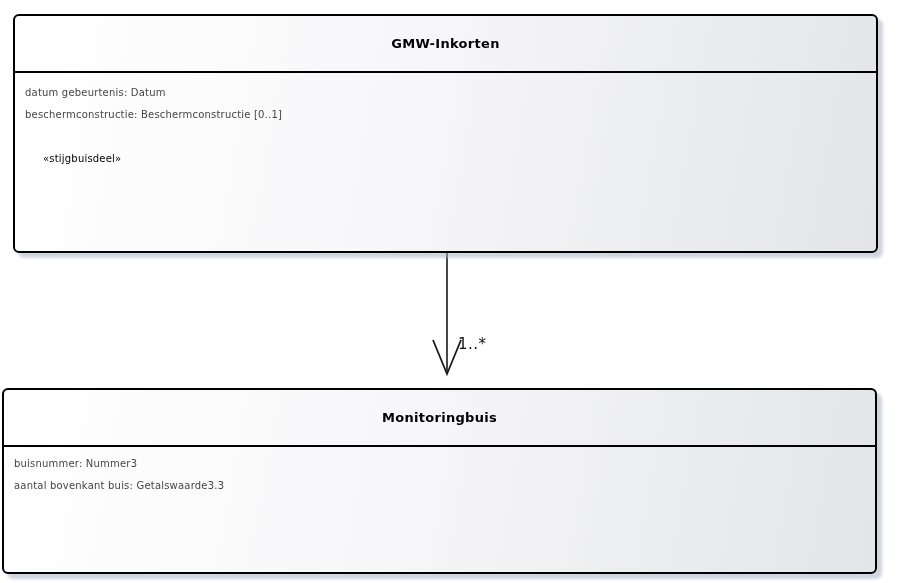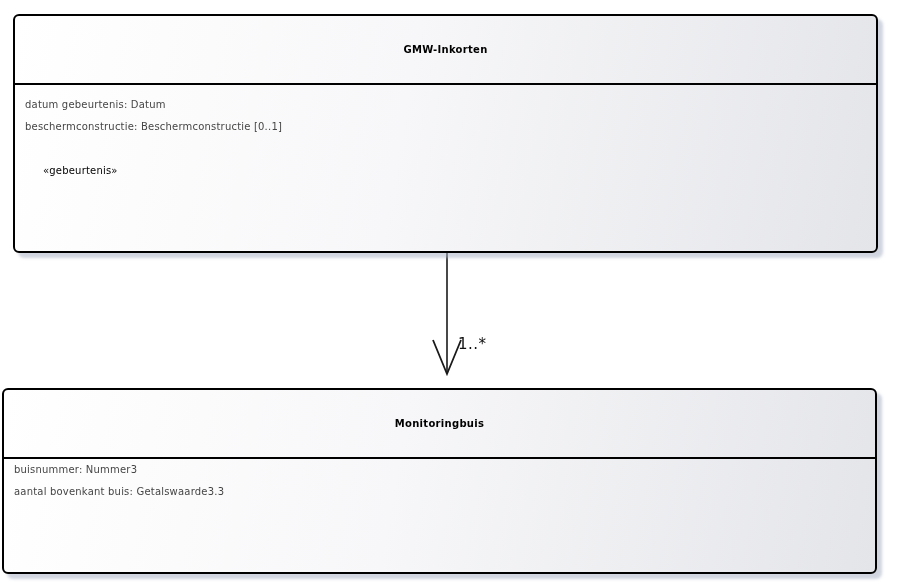--- a/index.html
+++ b/index.html
@@ -20,38 +20,38 @@
     border: 2px solid #000000;
     border-radius: 6px;
     background: linear-gradient(100deg, #ffffff 0%, #f7f7f9 45%, #e4e5e9 100%);
     box-shadow: 5px 5px 3px rgba(170, 178, 196, 0.55);
   }
   .class-a { left: 13px; top: 14px;  width: 865px; height: 239px; }
   .class-b { left: 2px;  top: 388px; width: 875px; height: 186px; }
 
   .class-title {
     box-sizing: border-box;
-    height: 69px;
+    height: 57px;
     border-bottom: 2px solid #000000;
     display: flex;
     align-items: center;
     justify-content: center;
-    font-size: 10px;
+    font-size: 13px;
     font-weight: bold;
     color: #000000;
     letter-spacing: 0.3px;
   }
   .class-attrs {
     box-sizing: border-box;
     padding: 9px 10px 0 10px;
     font-size: 10px;
     color: #454545;
     letter-spacing: 0.2px;
   }
-  .class-b .class-attrs { padding-top: 0; }
+  .class-b .class-attrs { padding-top: 6px; }
   .attr-line {
     height: 22px;
     line-height: 22px;
     white-space: nowrap;
     overflow: hidden;
   }
   .blank-line { height: 22px; }
   .stereotype-line {
     height: 22px;
     line-height: 22px;
@@ -85,21 +85,21 @@
   </svg>
 
   <div class="mult-label">1..*</div>
 
   <div class="uml-class class-a">
     <div class="class-title">GMW-Inkorten</div>
     <div class="class-attrs">
       <div class="attr-line">datum gebeurtenis: Datum</div>
       <div class="attr-line">beschermconstructie: Beschermconstructie [0..1]</div>
       <div class="blank-line"></div>
-      <div class="stereotype-line">«gebeurtenis»</div>
+      <div class="stereotype-line">«stijgbuisdeel»</div>
     </div>
   </div>
 
   <div class="uml-class class-b">
     <div class="class-title">Monitoringbuis</div>
     <div class="class-attrs">
       <div class="attr-line">buisnummer: Nummer3</div>
       <div class="attr-line">aantal bovenkant buis: Getalswaarde3.3</div>
     </div>
   </div>

